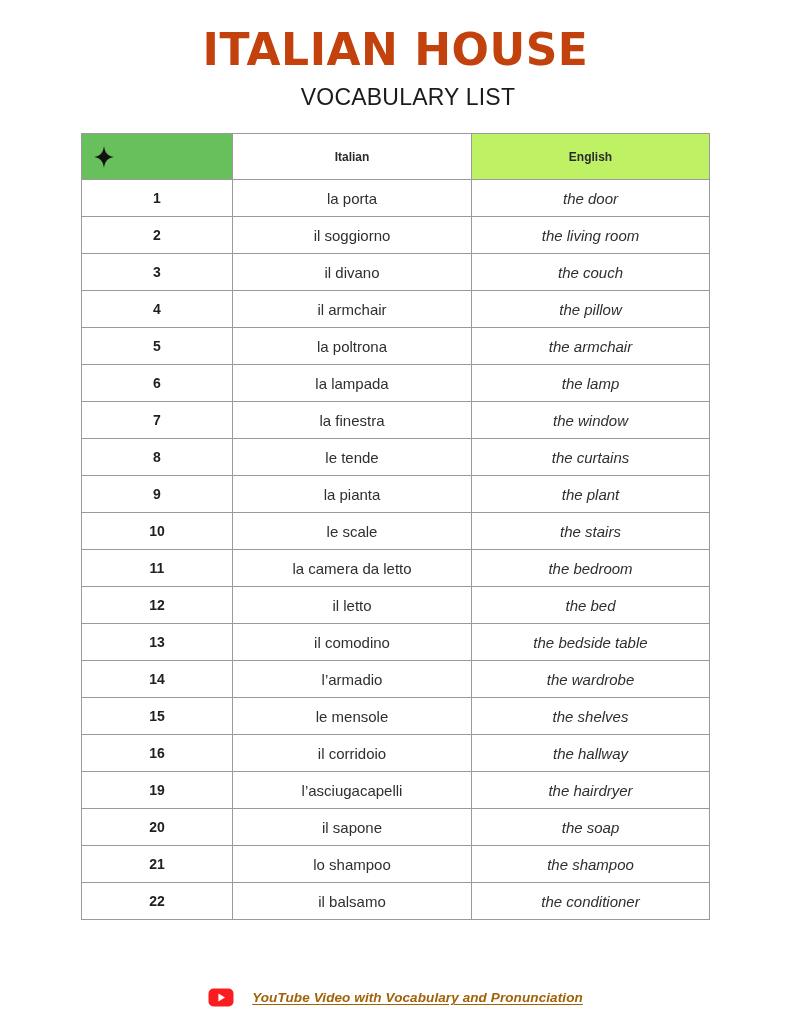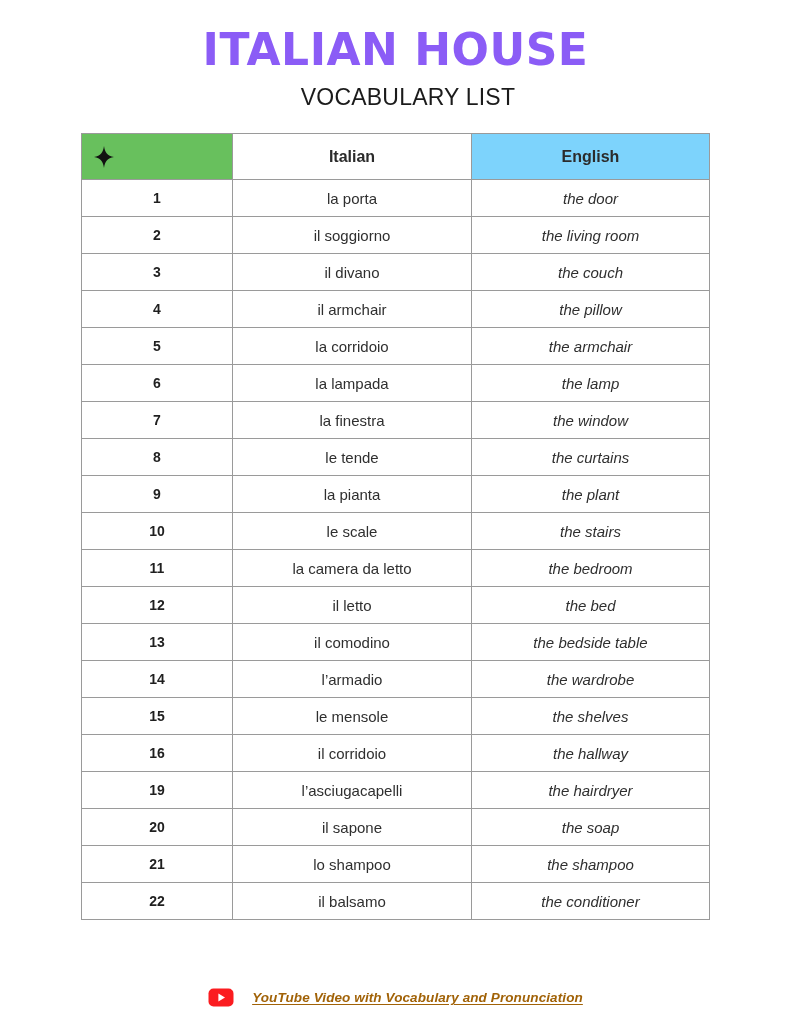--- a/index.html
+++ b/index.html
@@ -25,21 +25,21 @@
   
   .title-block {
     padding-top: 27px;
     text-align: center;
   }
   .main-title {
     font-family: "DejaVu Sans", sans-serif;
     font-size: 44px;
     font-weight: 700;
     letter-spacing: 0.5px;
-    color: #8b5cf6;
+    color: #c2410c;
     line-height: 1.05;
     margin: 0;
   }
   .sub-title {
     font-family: "Liberation Sans", sans-serif;
     font-size: 23px;
     font-weight: 400;
     color: #1b1b1b;
     margin: 11px 0 0 0;
     letter-spacing: 0.2px;
@@ -64,33 +64,33 @@
 
   table.vocab th, table.vocab td {
     border: 1px solid #9a9a9a;
     text-align: center;
     vertical-align: middle;
     padding: 0;
   }
 
   thead th {
     height: 45px;
-    font-size: 16px;
+    font-size: 12px;
     font-weight: 700;
     color: #2b2b2b;
   }
   th.head-mark {
     background: #68c05d;
     position: relative;
   }
   th.head-it {
     background: #ffffff;
   }
   th.head-en {
-    background: #7dd3fc;
+    background: #bef264;
     margin-left: 22px;
   }
   .sparkle {
     position: absolute;
     left: 12px;
     top: 50%;
     transform: translateY(-50%);
     width: 20px;
     height: 22px;
     display: block;
@@ -185,21 +185,21 @@
             <td class="it">il divano</td>
             <td class="en">the couch</td>
           </tr>
           <tr>
             <td class="num">4</td>
             <td class="it">il armchair</td>
             <td class="en">the pillow</td>
           </tr>
           <tr>
             <td class="num">5</td>
-            <td class="it">la corridoio</td>
+            <td class="it">la poltrona</td>
             <td class="en">the armchair</td>
           </tr>
           <tr>
             <td class="num">6</td>
             <td class="it">la lampada</td>
             <td class="en">the lamp</td>
           </tr>
           <tr>
             <td class="num">7</td>
             <td class="it">la finestra</td>

